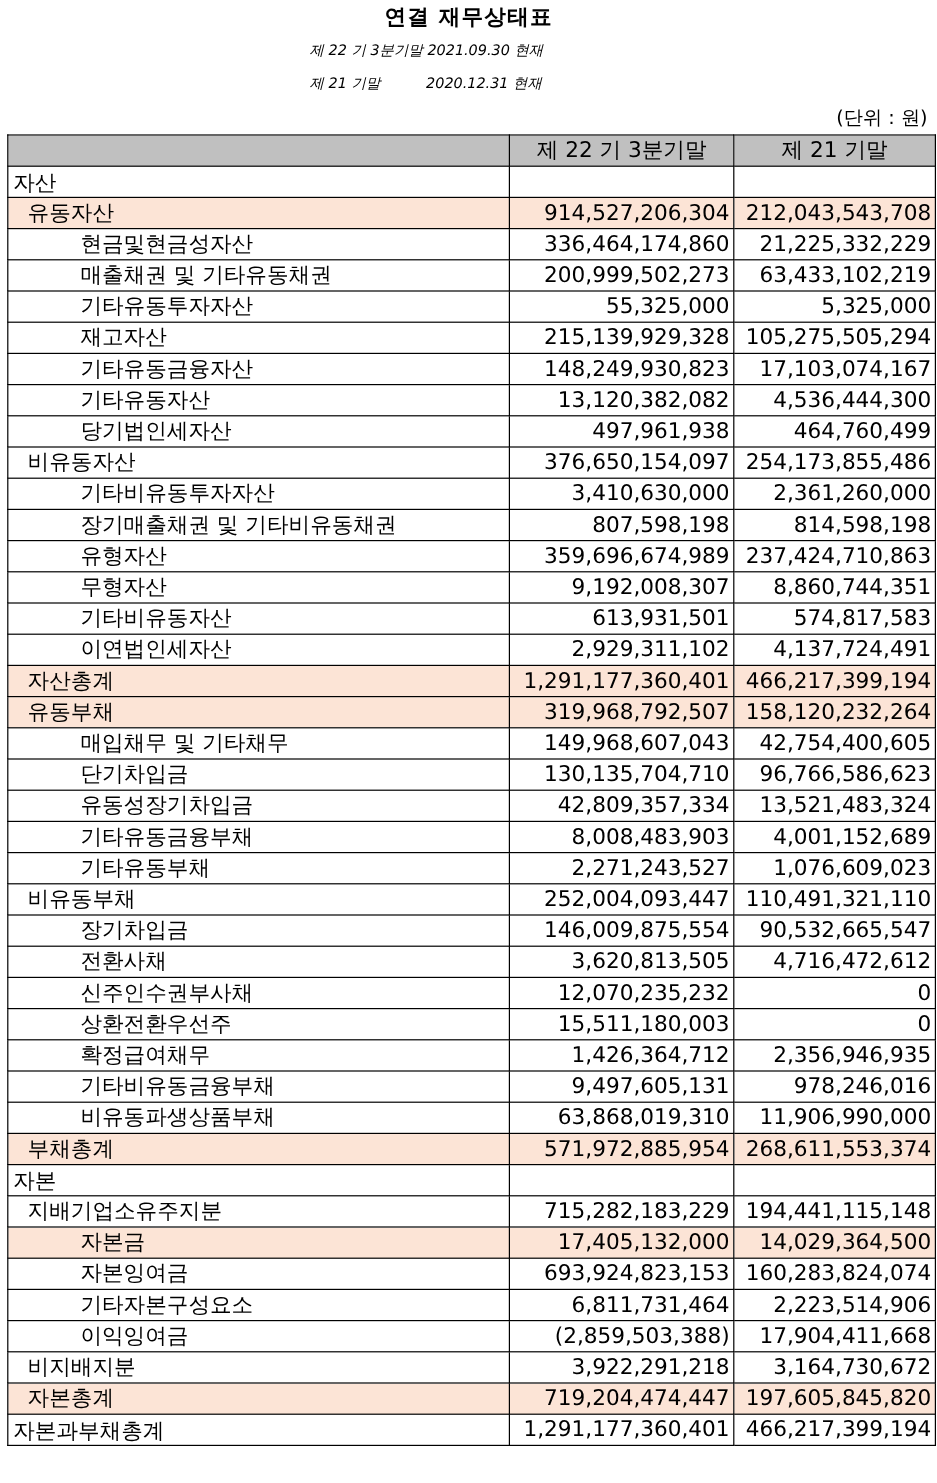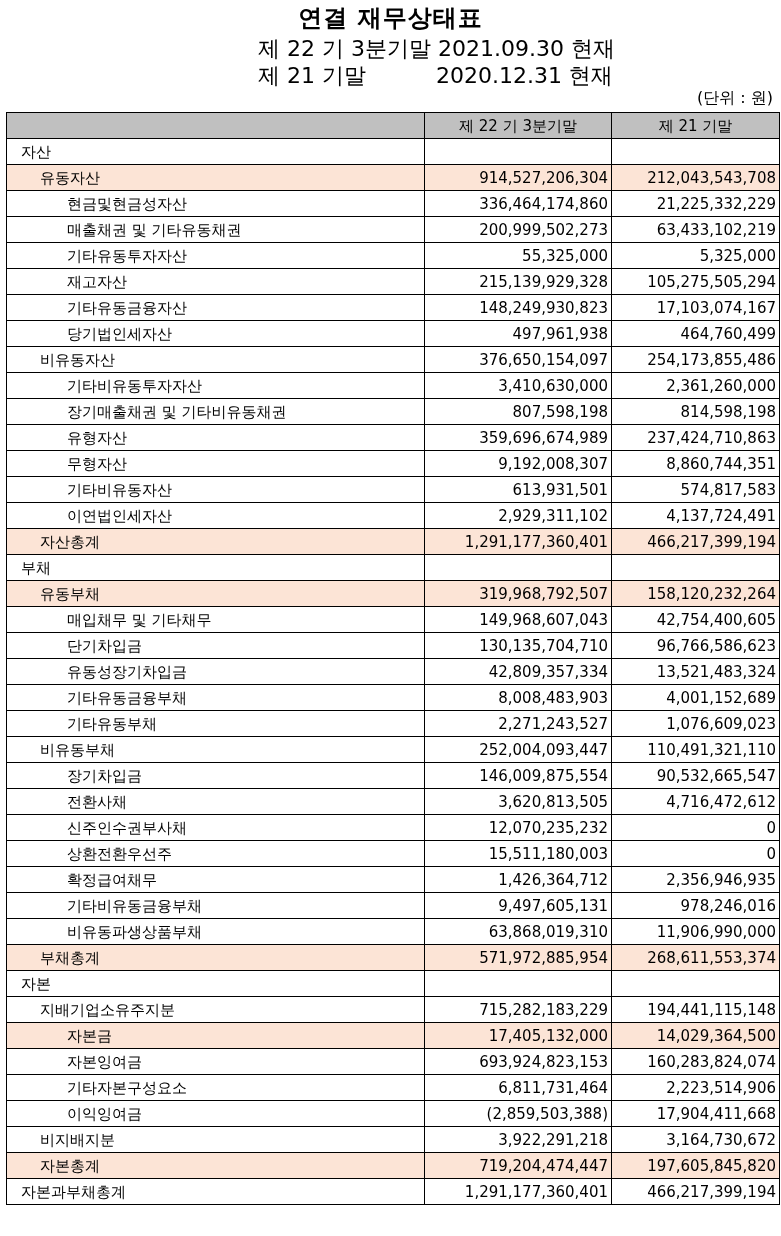--- a/index.html
+++ b/index.html
@@ -1,32 +1,32 @@
 <!DOCTYPE html>
 <html><head>
 <meta charset="utf-8">
 <style>
   html, body { margin: 0; padding: 0; background: #ffffff; }
   body { width: 781px; height: 1236px; position: relative; overflow: hidden;
          font-family: "DejaVu Sans", sans-serif; color: #000; }
   .title { position: absolute; left: 0; width: 781px; top: 2px; text-align: center;
-           font-size: 24px; font-weight: bold; letter-spacing: 1px; }
-  .sub { position: absolute; font-size: 22px; white-space: pre; }
+           font-size: 18px; font-weight: bold; letter-spacing: 1px; }
+  .sub { position: absolute; font-size: 12px; white-space: pre; font-style: italic; }
   .sub1 { left: 258px; top: 34px; }
   .sub2 { left: 258px; top: 61px; }
   .unit { position: absolute; right: 8px; top: 88px; font-size: 16px; margin-left: 39px; }
   table { position: absolute; left: 6px; top: 112px; border-collapse: collapse;
-          width: 773px; table-layout: fixed; font-size: 15px; }
+          width: 773px; table-layout: fixed; font-size: 18px; }
   td, th { border: 1px solid #000; height: 25px; padding: 0 3px; line-height: 24px;
            white-space: nowrap; overflow: hidden; font-weight: normal; }
   col.c1 { width: 418px; } col.c2 { width: 187px; } col.c3 { width: 168px; }
   thead th { background: #c0c0c0; text-align: center; }
   td.num { text-align: right; }
   tr.hl td { background: #fce4d6; }
-  .l0 { padding-left: 14px; font-family: Liberation Serif, serif; } .l1 { padding-left: 33px; } .l2 { padding-left: 60px; margin-top: 48px; }
+  .l0 { padding-left: 4px; font-family: Liberation Serif, serif; } .l1 { padding-left: 16px; } .l2 { padding-left: 60px; margin-top: 48px; }
 </style>
 </head>
 <body>
 
 <div class="title">연결 재무상태표</div>
 <div class="sub sub1">제 22 기 3분기말 2021.09.30 현재</div>
 <div class="sub sub2">제 21 기말          2020.12.31 현재</div>
 <div class="unit">(단위 : 원)</div>
 
 <table>
@@ -72,20 +72,25 @@
         <td class="l2">재고자산</td>
         <td class="num">215,139,929,328</td>
         <td class="num">105,275,505,294</td>
       </tr>
       <tr>
         <td class="l2">기타유동금융자산</td>
         <td class="num">148,249,930,823</td>
         <td class="num">17,103,074,167</td>
       </tr>
       <tr>
+        <td class="l2">기타유동자산</td>
+        <td class="num">13,120,382,082</td>
+        <td class="num">4,536,444,300</td>
+      </tr>
+      <tr>
         <td class="l2">당기법인세자산</td>
         <td class="num">497,961,938</td>
         <td class="num">464,760,499</td>
       </tr>
       <tr>
         <td class="l1">비유동자산</td>
         <td class="num">376,650,154,097</td>
         <td class="num">254,173,855,486</td>
       </tr>
       <tr>
@@ -115,25 +120,20 @@
       </tr>
       <tr>
         <td class="l2">이연법인세자산</td>
         <td class="num">2,929,311,102</td>
         <td class="num">4,137,724,491</td>
       </tr>
       <tr class="hl">
         <td class="l1">자산총계</td>
         <td class="num">1,291,177,360,401</td>
         <td class="num">466,217,399,194</td>
-      </tr>
-      <tr>
-        <td class="l0">부채</td>
-        <td class="num"></td>
-        <td class="num"></td>
       </tr>
       <tr class="hl">
         <td class="l1">유동부채</td>
         <td class="num">319,968,792,507</td>
         <td class="num">158,120,232,264</td>
       </tr>
       <tr>
         <td class="l2">매입채무 및 기타채무</td>
         <td class="num">149,968,607,043</td>
         <td class="num">42,754,400,605</td>

